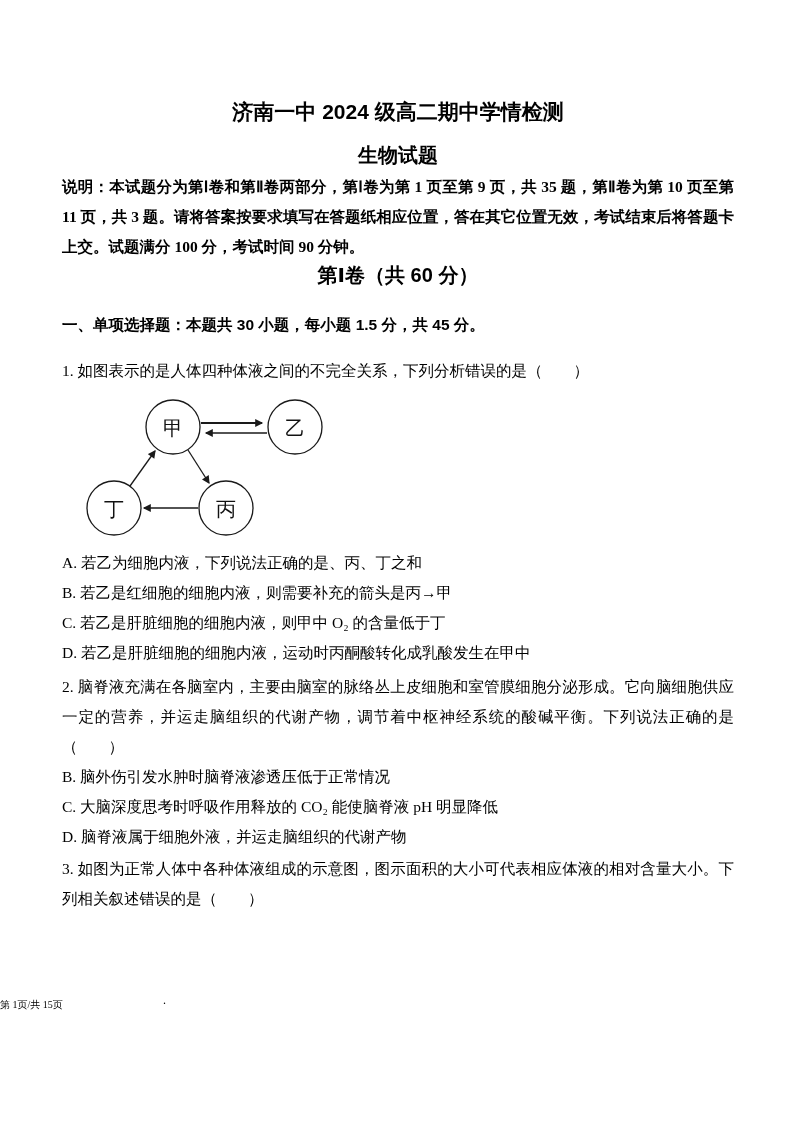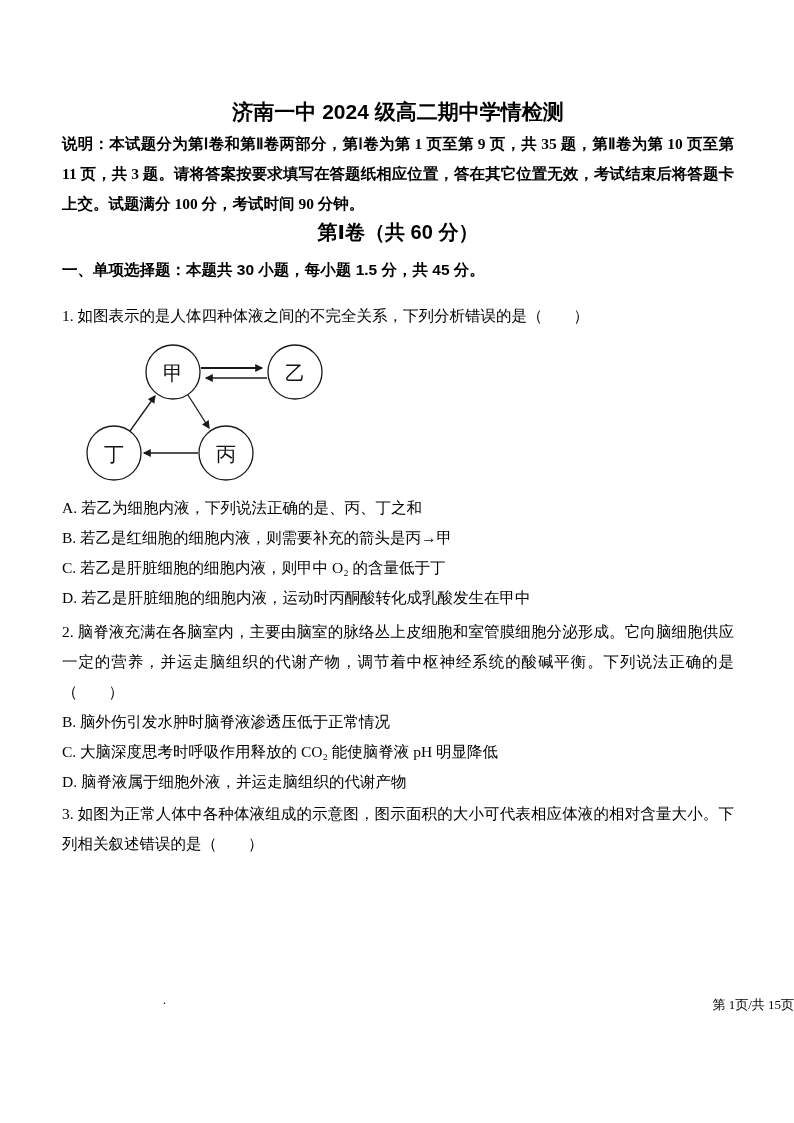--- a/index.html
+++ b/index.html
@@ -10,42 +10,43 @@
   }
   .content { padding:97px 60px 0 62px; }
   .heading-font { font-family:"Liberation Sans","DejaVu Sans",sans-serif; font-weight:700; }
   .title    { text-align:center; font-size:21px; line-height:30px; }
   .subtitle { margin-top:13px; text-align:center; font-size:20px; line-height:30px; }
   .instructions {
     margin-top:2px; font-size:15.5px; line-height:30px;
     text-align:justify; text-justify:inter-ideograph;font-family:Liberation Serif, serif;
   }
   .volume  { margin-top:-2px; text-align:center; font-size:20px; line-height:30px; }
-  .section { margin-top:8px; font-size:15.5px; line-height:30px; }
+  .section { margin-top:20px; font-size:15.5px; line-height:30px; }
   .qtext   { margin-top:16px; font-size:15.5px; line-height:30px; text-align:justify; text-justify:inter-ideograph; }
   .q2text  { margin-top:4px; }
   .q3text  { margin-top:2px; }
   .opt     { font-size:15.5px; line-height:30px; }
   .opts-first { margin-top:10px; }
   .diagram { display:block; margin-left:18px; margin-top:7px; }
   .diagram circle { fill:none; stroke:#1a1a1a; stroke-width:1.3; }
   .diagram line   { stroke:#1a1a1a; }
   .diagram text   { font-size:20px; fill:#111; font-family:"Liberation Serif","DejaVu Serif",serif; }
   .footer {
     position:absolute; left:0; right:0; top:990px;
-    text-align:right; font-size:13px; line-height:30px;
+    text-align:left; font-size:10px; line-height:30px;
   }
   .stray-dot { position:absolute; left:163px; top:994px; font-size:12px; line-height:12px; }
 </style>
 </head>
 <body>
 
 <div class="content">
 
   <div class="title heading-font">济南一中 2024 级高二期中学情检测</div>
+  <div class="subtitle heading-font">生物试题</div>
 
   <p class="instructions heading-font">说明：本试题分为第Ⅰ卷和第Ⅱ卷两部分，第Ⅰ卷为第 1 页至第 9 页，共 35 题，第Ⅱ卷为第 10 页至第 11 页，共 3 题。请将答案按要求填写在答题纸相应位置，答在其它位置无效，考试结束后将答题卡上交。试题满分 100 分，考试时间 90 分钟。</p>
 
   <div class="volume heading-font">第Ⅰ卷（共 60 分）</div>
   <div class="section heading-font">一、单项选择题：本题共 30 小题，每小题 1.5 分，共 45 分。</div>
 
   <p class="qtext">1. 如图表示的是人体四种体液之间的不完全关系，下列分析错误的是（　　）</p>
 
   <svg class="diagram" width="255" height="145" viewBox="0 0 255 145" xmlns="http://www.w3.org/2000/svg">
     <defs>

